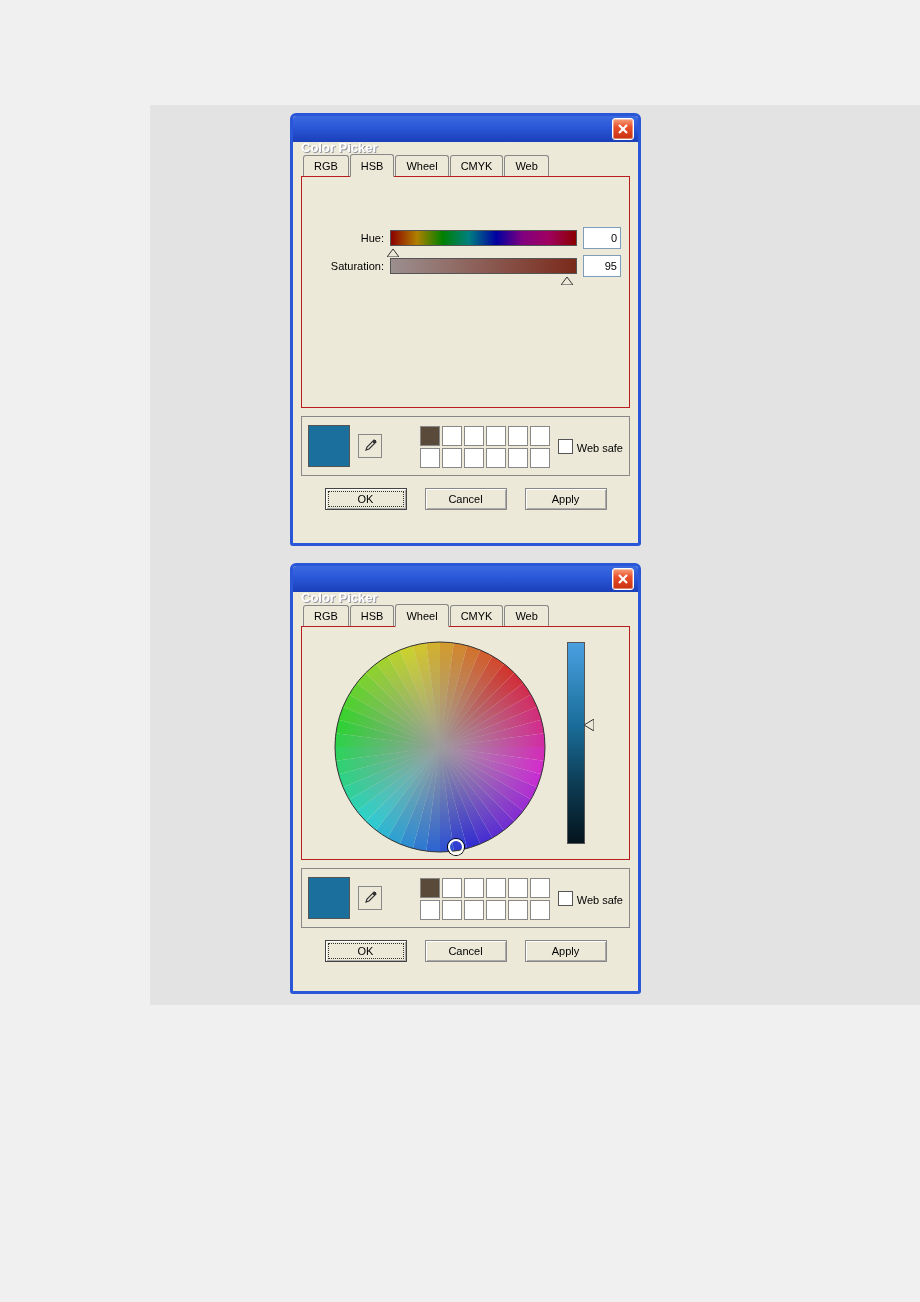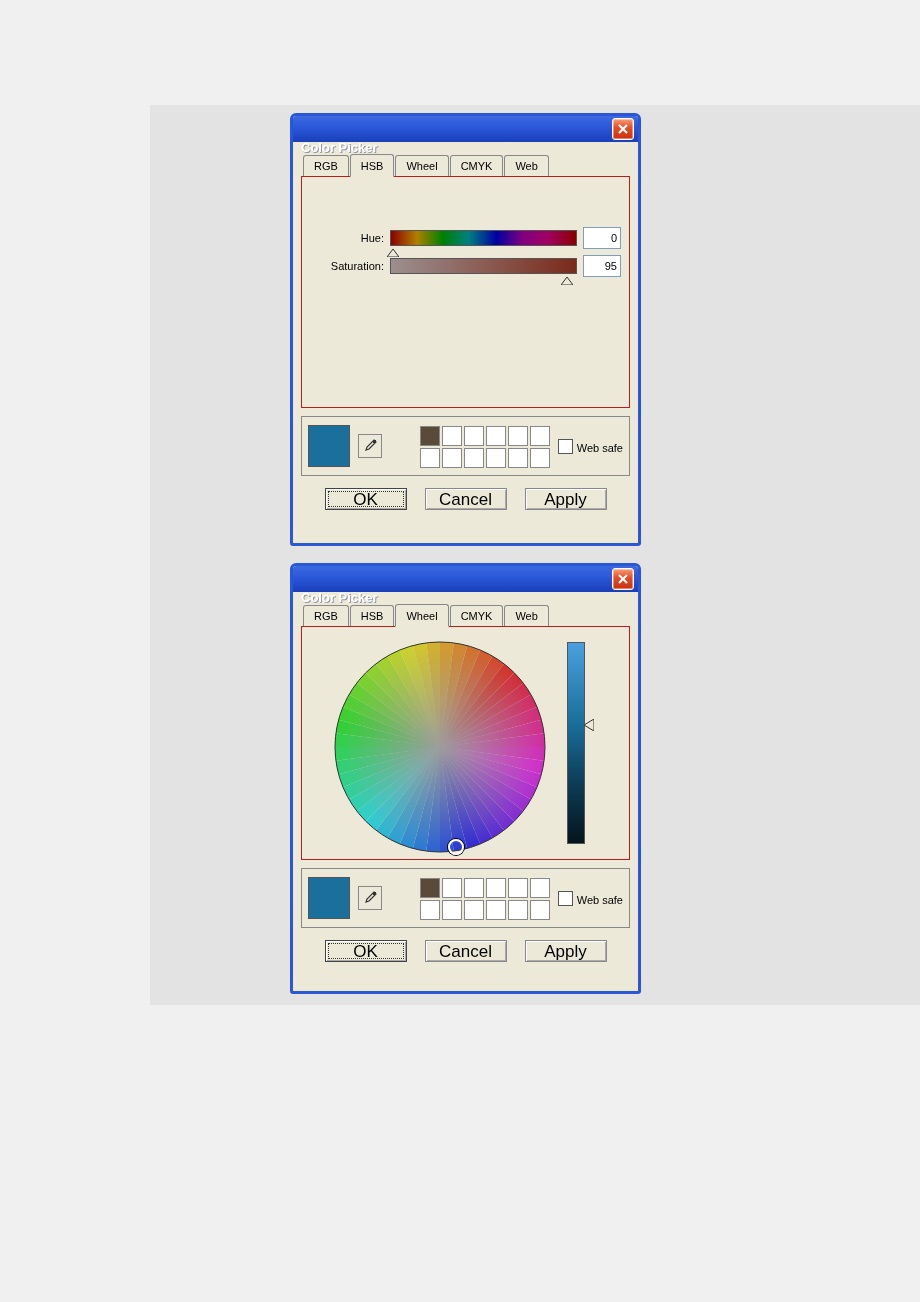--- a/index.html
+++ b/index.html
@@ -224,21 +224,21 @@
     display: flex;
     justify-content: center;
     gap: 18px;
   }
   .winbtn {
     width: 82px;
     height: 22px;
     border: 1px solid #888;
     background: #ece9d8;
     font-family: Tahoma, Arial, sans-serif;
-    font-size: 17px;
+    font-size: 11px;
     cursor: pointer;
     box-shadow: inset 1px 1px 0 #fff, inset -1px -1px 0 #aaa;
   }
   .winbtn.default {
     outline: 1px dotted #333;
     outline-offset: -4px;
     border: 1px solid #444;
   }
 
   

